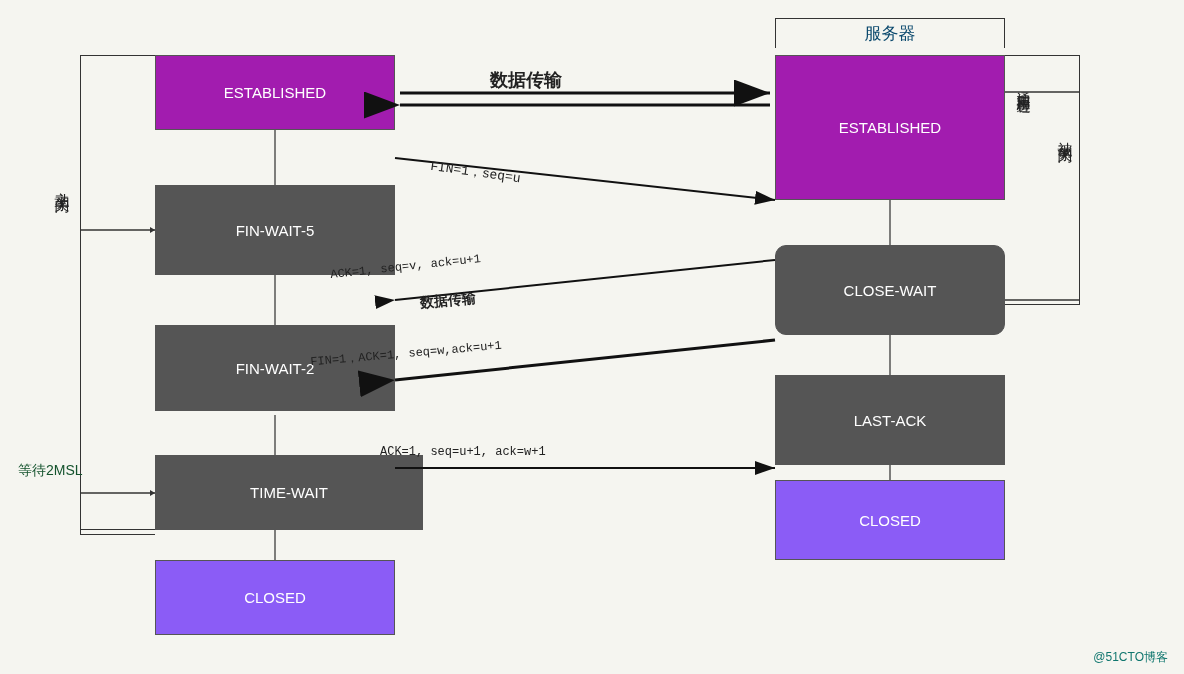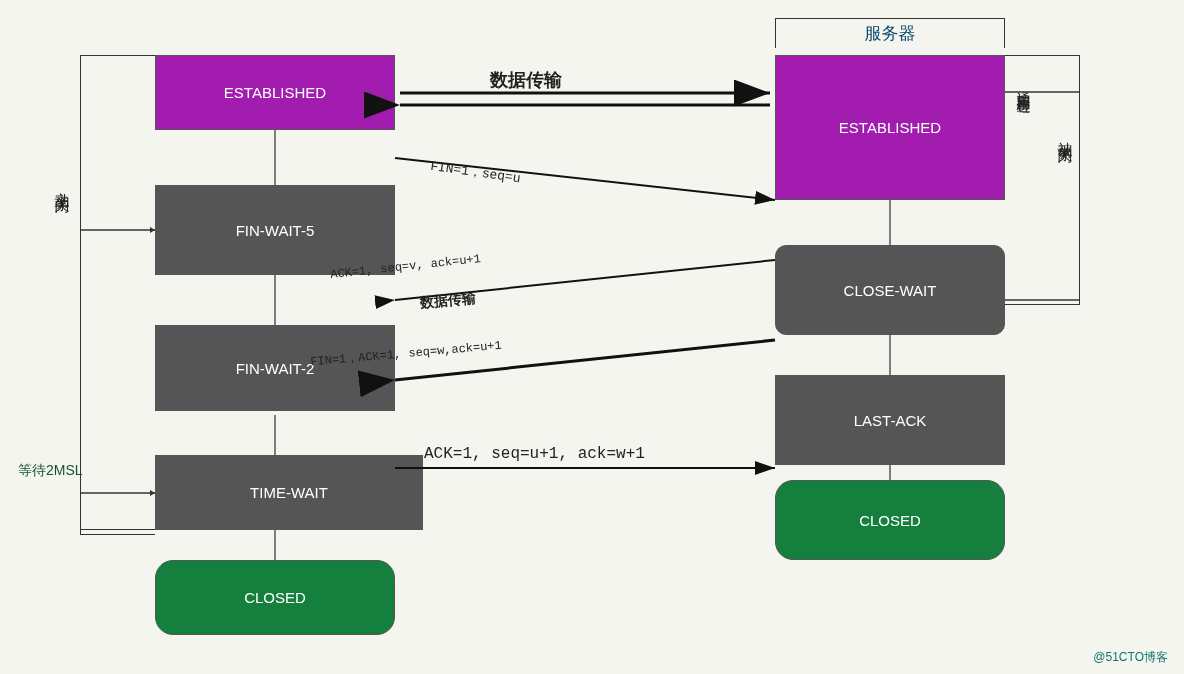--- a/index.html
+++ b/index.html
@@ -27,22 +27,21 @@
       font-weight: normal;
       display: flex;
       align-items: center;
       justify-content: center;
       border: 1px solid #555;
     }
     .state-box.dark {
       background: #555555;
     }
     .state-box.darker {
-      background: #15803d;
-      border-radius: 18px;
+      background: #8b5cf6;
     }
     
     .svg-overlay {
       position: absolute;
       top: 0; left: 0;
       width: 1184px;
       height: 674px;
       pointer-events: none;
     }
     .watermark {
@@ -166,19 +165,19 @@
   <div style="position:absolute; top:163px; left:430px; font-size:13px; color:#222; font-family:'Courier New',monospace; transform: rotate(8deg);">FIN=1，seq=u</div>
 
   <div style="position:absolute; top:260px; left:330px; font-size:12px; color:#222; font-family:'Courier New',monospace; transform: rotate(-6deg);">ACK=1, seq=v, ack=u+1</div>
 
   <div style="position:absolute; top:292px; left:420px; font-size:14px; font-weight:bold; color:#222; font-family:SimSun,Arial,sans-serif; transform: rotate(-5deg);">
     <span>数据传输</span>
   </div>
 
   <div style="position:absolute; top:345px; left:310px; font-size:12px; color:#222; font-family:'Courier New',monospace; transform: rotate(-5deg);">FIN=1，ACK=1, seq=w,ack=u+1</div>
 
-  <div style="position:absolute; top:445px; left:380px; font-size:16px; color:#222; font-family:'Courier New',monospace;margin-left:44px;">ACK=1, seq=u+1, ack=w+1</div>
+  <div style="position:absolute; top:445px; left:380px; font-size:12px; color:#222; font-family:'Courier New',monospace;">ACK=1, seq=u+1, ack=w+1</div>
 
   <div class="watermark">
     <span>@51CTO博客</span>
   </div>
 
 </div>
 
 </body></html>

